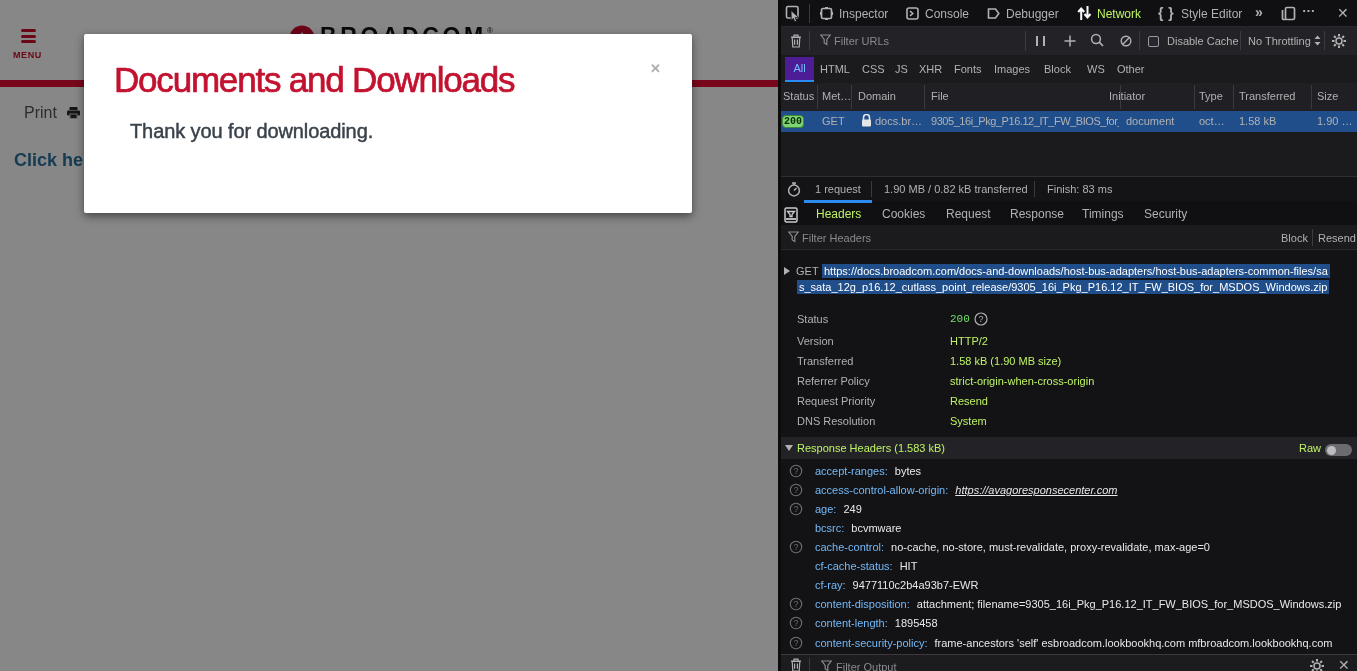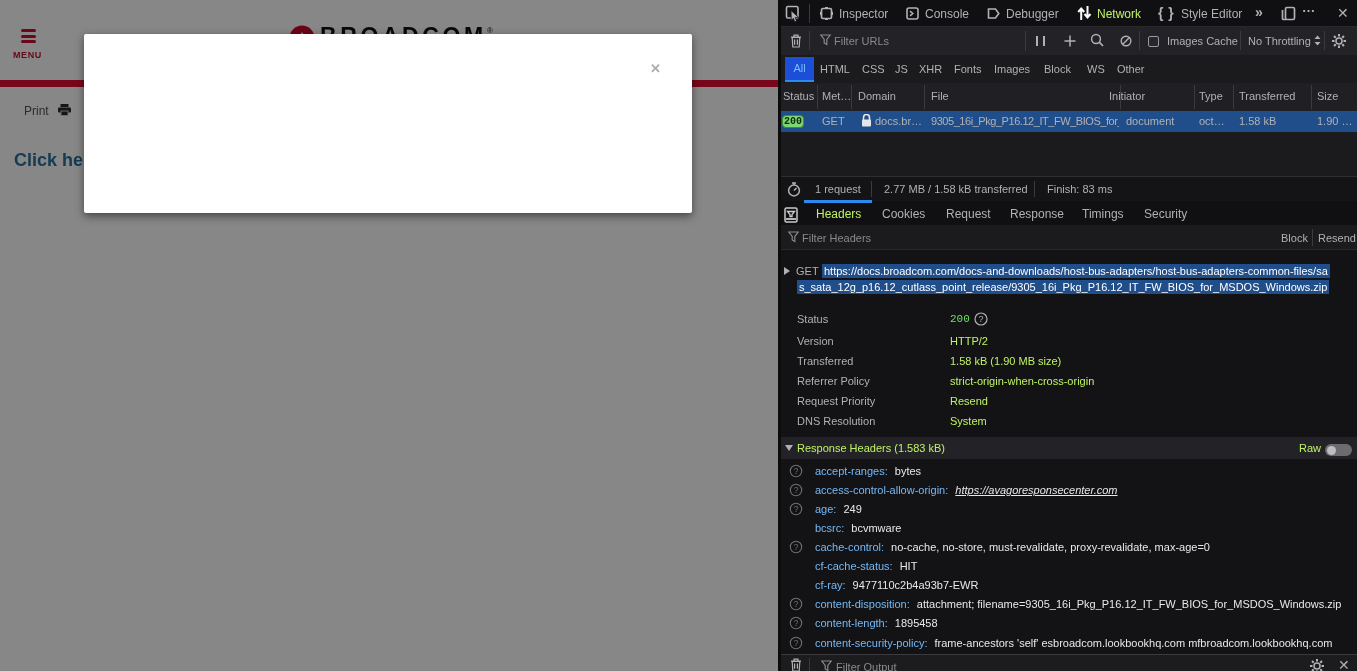--- a/index.html
+++ b/index.html
@@ -8,21 +8,21 @@
   .abs { position:absolute; }
 
   
   #page { position:absolute; left:0; top:0; width:778px; height:671px; background:#fff; overflow:hidden; }
   #overlay { position:absolute; inset:0; background:rgba(0,0,0,0.47); z-index:5; }
   #redbar { position:absolute; left:0; top:80px; width:778px; height:7px; background:#E40F33; }
   .menuburger { position:absolute; left:21px; top:29px; width:15px; height:14px; }
   .menuburger div { height:3px; background:#C8102E; border-radius:1.5px; margin-bottom:2.5px; }
   .menulabel { position:absolute; left:13px; top:50px; font-size:9px; font-weight:bold; color:#C8102E; letter-spacing:0.6px; }
   #logo { position:absolute; left:289px; top:25px; height:26px; }
-  #print { position:absolute; left:24px; top:104px; font-size:12px; color:#555; }
+  #print { position:absolute; left:24px; top:104px; font-size:16px; color:#555; }
   #clickhere { position:absolute; left:14px; top:150px; font-size:18px; font-weight:bold; color:#2b719b; }
 
   
   #modal { position:absolute; left:84px; top:34px; width:608px; height:179px; background:#fff; z-index:10;
            box-shadow:0 3px 9px rgba(0,0,0,0.5); border-radius:2px; }
   #modal h1 { position:absolute; left:30px; top:26px; font-size:35px; font-weight:400; color:#C2122F; letter-spacing:-1.2px; -webkit-text-stroke:0.7px #C2122F; }
   #modal .body { position:absolute; left:46px; top:86px; font-size:20px; color:#39424a; letter-spacing:-0.1px; -webkit-text-stroke:0.45px #39424a; }
   #modal .close { position:absolute; left:566px; top:27px; font-size:13px; font-weight:bold; color:#adadad; }
 
   
@@ -74,20 +74,22 @@
   <div id="print">Print
     <svg width="13" height="12" viewBox="0 0 13 12" style="vertical-align:-1px;margin-left:6px">
       <rect x="2.5" y="0" width="8" height="3" fill="#2b2b2b"></rect>
       <rect x="0" y="3.5" width="13" height="5" rx="1" fill="#2b2b2b"></rect>
       <rect x="3" y="7" width="7" height="4.5" fill="#2b2b2b" stroke="#cfcfcf" stroke-width="1"></rect>
     </svg>
   </div>
   <div id="clickhere">Click here to download</div>
   <div id="overlay"></div>
   <div id="modal">
+    <h1>Documents and Downloads</h1>
+    <div class="body">Thank you for downloading.</div>
     <div class="close">✕</div>
   </div>
 </div>
 
 <div id="splitter"></div>
 <div id="dt">
 
   <div class="band tabbar"></div>
   <div>
     <svg class="abs" style="left:4px;top:5px" width="17" height="17" viewBox="0 0 17 17">
@@ -147,38 +149,38 @@
     <svg class="abs" style="left:309px;top:33px" width="14" height="14" viewBox="0 0 14 14">
       <circle cx="6" cy="6" r="4.4" fill="none" stroke="#b1b1b3" stroke-width="1.5"></circle>
       <path d="M9.2 9.2 L13 13" stroke="#b1b1b3" stroke-width="1.7"></path>
     </svg>
     <svg class="abs" style="left:339px;top:35px" width="12" height="12" viewBox="0 0 12 12">
       <circle cx="6" cy="6" r="4.8" fill="none" stroke="#b1b1b3" stroke-width="1.4"></circle>
       <path d="M2.6 9.4 L9.4 2.6" stroke="#b1b1b3" stroke-width="1.4"></path>
     </svg>
     <div class="vsep" style="left:358px;top:31px;height:19px"></div>
     <div class="abs" style="left:367px;top:36px;width:11px;height:11px;border:1.3px solid #9a9a9e;border-radius:2px;background:#26262e"></div>
-    <div class="t g" style="left:386px;top:35px">Images Cache</div>
+    <div class="t g" style="left:386px;top:35px">Disable Cache</div>
     <div class="vsep" style="left:459px;top:31px;height:19px"></div>
     <div class="t g" style="left:467px;top:35px">No Throttling</div>
     <svg class="abs" style="left:532px;top:34px" width="9" height="13" viewBox="0 0 9 13">
       <path d="M1.5 5 L4.5 1.5 L7.5 5 Z M1.5 8 L4.5 11.5 L7.5 8 Z" fill="#b1b1b3"></path>
     </svg>
     <div class="vsep" style="left:543px;top:31px;height:19px"></div>
     <svg class="abs" style="left:550px;top:33px" width="16" height="16" viewBox="0 0 16 16">
       <g fill="none" stroke="#b1b1b3" stroke-width="1.5">
         <circle cx="8" cy="8" r="3"></circle>
         <path d="M8 1 L8 3.5 M8 12.5 L8 15 M1 8 L3.5 8 M12.5 8 L15 8 M3 3 L4.8 4.8 M11.2 11.2 L13 13 M13 3 L11.2 4.8 M4.8 11.2 L3 13" stroke-width="2"></path>
       </g>
     </svg>
   </div>
 
   <div class="band filterrow"></div>
   <div>
-    <div class="abs" style="left:4px;top:57px;width:29px;height:25px;background:#1d4ed8;border-bottom:2px solid #2b8bf0;color:#75bfff;text-align:center;line-height:23px;font-size:11px">All</div>
+    <div class="abs" style="left:4px;top:57px;width:29px;height:25px;background:#4c1d95;border-bottom:2px solid #2b8bf0;color:#75bfff;text-align:center;line-height:23px;font-size:11px">All</div>
     <div class="t g" style="left:39px;top:63px">HTML</div>
     <div class="t g" style="left:81px;top:63px">CSS</div>
     <div class="t g" style="left:114px;top:63px">JS</div>
     <div class="t g" style="left:138px;top:63px">XHR</div>
     <div class="t g" style="left:173px;top:63px">Fonts</div>
     <div class="t g" style="left:213px;top:63px">Images</div>
     <div class="t g" style="left:263px;top:63px">Block</div>
     <div class="t g" style="left:306px;top:63px">WS</div>
     <div class="t g" style="left:336px;top:63px">Other</div>
   </div>
@@ -219,21 +221,21 @@
   </div>
   <div class="band tblempty"></div>
   <div class="band summary"></div>
   <div>
     <svg class="abs" style="left:6px;top:182px" width="14" height="15" viewBox="0 0 14 15">
       <circle cx="7" cy="8.5" r="5.4" fill="none" stroke="#b1b1b3" stroke-width="1.5"></circle>
       <path d="M5 1 L9 1 M7 1 L7 3 M7 8.5 L9.5 6" stroke="#b1b1b3" stroke-width="1.5" fill="none"></path>
     </svg>
     <div class="t g" style="left:34px;top:183px">1 request</div>
     <div class="vsep" style="left:90px;top:181px;height:16px"></div>
-    <div class="t g" style="left:103px;top:183px">2.77 MB / 1.58 kB transferred</div>
+    <div class="t g" style="left:103px;top:183px">1.90 MB / 0.82 kB transferred</div>
     <div class="vsep" style="left:253px;top:181px;height:16px"></div>
     <div class="t g" style="left:266px;top:183px">Finish: 83 ms</div>
   </div>
   <div class="band dtabs"></div>
   <div>
     <div class="abs" style="left:23px;top:200px;width:68px;height:3px;background:#2b8bf0"></div>
     <svg class="abs" style="left:3px;top:207px" width="14" height="16" viewBox="0 0 14 16">
       <rect x="1" y="1" width="12" height="14" rx="1.5" fill="none" stroke="#c9c9cc" stroke-width="1.5"></rect>
       <path d="M3.5 4.5 L10.5 4.5 L8 7.5 L8 9.5 L6 9.5 L6 7.5 Z" fill="none" stroke="#c9c9cc" stroke-width="1.3"></path>
       <path d="M2 12 L12 12" stroke="#c9c9cc" stroke-width="1.8"></path>

